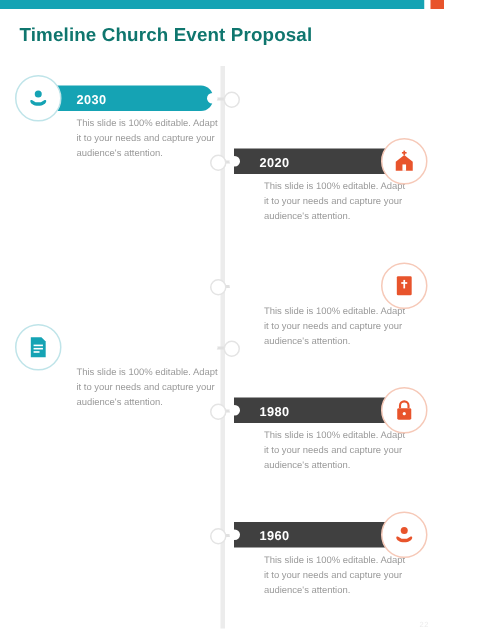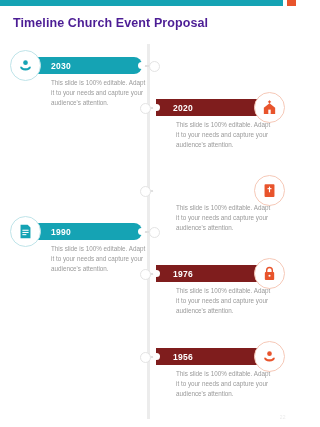--- a/index.html
+++ b/index.html
@@ -39,21 +39,21 @@
     background: #e8542c;
   }
 
   
   .page-title {
     position: absolute;
     top: 16px;
     left: 13px;
     font-size: 12.5px;
     font-weight: bold;
-    color: #4c1d95;
+    color: #0f766e;
     letter-spacing: 0.1px;
     white-space: nowrap;
   }
 
   
   .spine {
     position: absolute;
     left: 147px;
     top: 44px;
     width: 3px;
@@ -89,21 +89,21 @@
     left: 21px;
     width: 111px;
     background: #15a3b4;
     border-radius: 0 8px 8px 0;
     padding-left: 20px;
     box-sizing: border-box;
   }
   .row-right .bar {
     left: 6px;
     width: 113px;
-    background: #7f1d1d;
+    background: #404040;
     border-radius: 0 8px 8px 0;
     padding-left: 17px;
     box-sizing: border-box;
   }
   .bar-year {
     font-size: 8.5px;
     font-weight: bold;
     color: #ffffff;
     letter-spacing: 0.3px;
   }
@@ -251,58 +251,55 @@
         <rect x="11.2" y="6.5" width="1.6" height="8" fill="#ffffff"></rect>
         <rect x="9.2" y="8.6" width="5.6" height="1.6" fill="#ffffff"></rect>
       </svg>
     </div>
     <div class="desc">This slide is 100% editable. Adapt it to your needs and capture your audience's attention.</div>
   </div>
 
   <div class="row row-left" style="top:172px;">
     <div class="connector"></div>
     <div class="node"></div>
-    <div class="bar">
-      <span class="bar-year">1990</span>
-    </div>
     <div class="bar-notch"></div>
     <div class="badge">
       <svg width="17" height="17" viewBox="0 0 24 24">
         <path d="M5 2.5 H15 L19 6.5 V21.5 H5 Z" fill="#15a3b4"></path>
         <rect x="7.6" y="9.5" width="8.8" height="1.5" fill="#ffffff"></rect>
         <rect x="7.6" y="12.6" width="8.8" height="1.5" fill="#ffffff"></rect>
         <rect x="7.6" y="15.7" width="5.6" height="1.5" fill="#ffffff"></rect>
       </svg>
     </div>
     <div class="desc">This slide is 100% editable. Adapt it to your needs and capture your audience's attention.</div>
   </div>
 
   <div class="row row-right" style="top:214px;">
     <div class="connector"></div>
     <div class="node"></div>
     <div class="bar">
-      <span class="bar-year">1976</span>
+      <span class="bar-year">1980</span>
     </div>
     <div class="bar-notch"></div>
     <div class="badge">
       <svg width="17" height="17" viewBox="0 0 24 24">
         <path d="M8 10 V7.6 a4 4 0 0 1 8 0 V10" fill="none" stroke="#e8542c" stroke-width="2"></path>
         <rect x="5.4" y="10" width="13.2" height="11" rx="1.4" fill="#e8542c"></rect>
         <circle cx="12" cy="15.2" r="1.5" fill="#ffffff"></circle>
       </svg>
     </div>
     <div class="desc">This slide is 100% editable. Adapt it to your needs and capture your audience's attention.</div>
   </div>
 
 
   <div class="row row-right" style="top:297px;">
     <div class="connector"></div>
     <div class="node"></div>
     <div class="bar">
-      <span class="bar-year">1956</span>
+      <span class="bar-year">1960</span>
     </div>
     <div class="bar-notch"></div>
     <div class="badge">
       <svg width="17" height="17" viewBox="0 0 24 24">
         <circle cx="12" cy="8" r="3.3" fill="#e8542c"></circle>
         <path d="M4.5 14.5 C4.5 13.6 5.6 13.3 6.4 13.9 L9.5 15.8 L14.5 15.8 L17.6 13.9 C18.4 13.3 19.5 13.6 19.5 14.5 C19.5 16.9 16.4 19 12 19 C7.6 19 4.5 16.9 4.5 14.5 Z" fill="#e8542c"></path>
       </svg>
     </div>
     <div class="desc">This slide is 100% editable. Adapt it to your needs and capture your audience's attention.</div>
   </div>

